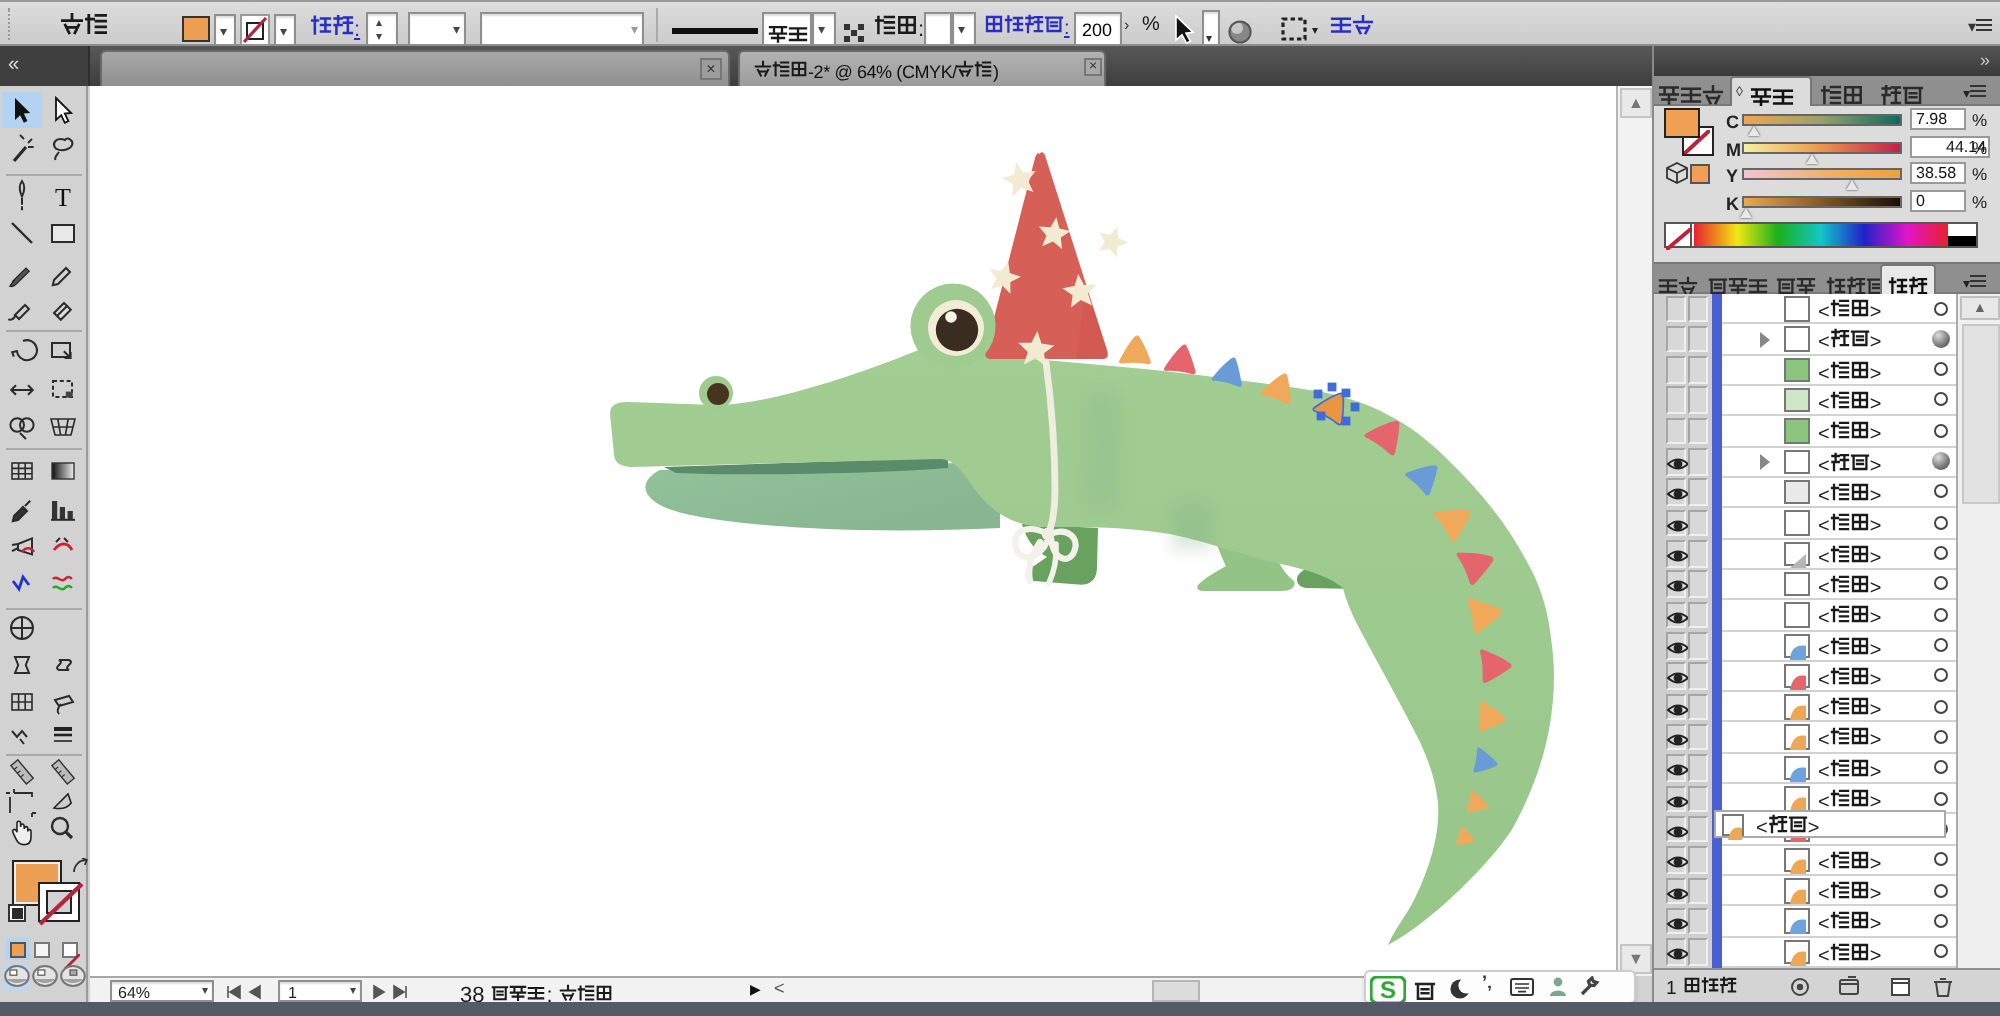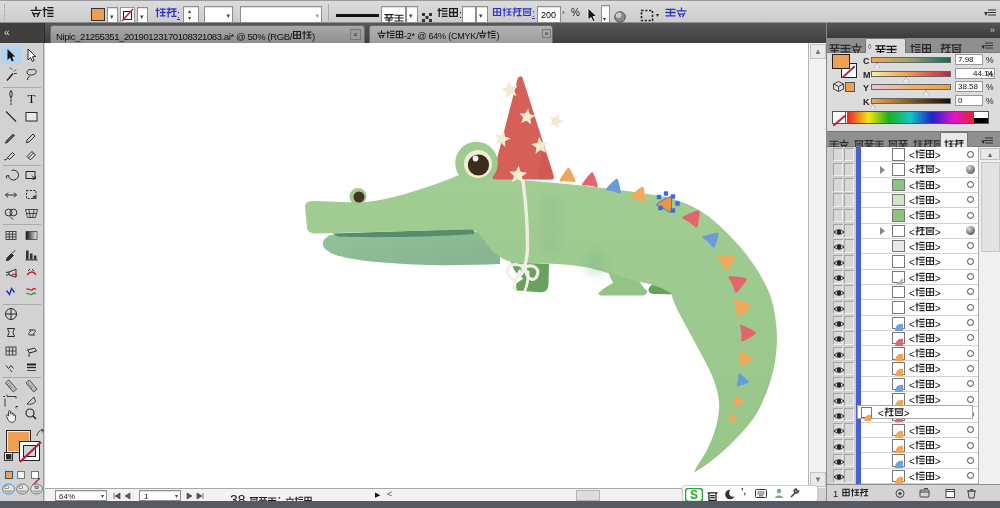--- a/index.html
+++ b/index.html
@@ -120,28 +120,20 @@
           <path d="M5,1v2.6 M1,3.6h8 M2.2,5.5l1.6,3.2 M7.8,5.5l-1.6,3.2 M3.4,6.4h3.2" stroke="#2a2ec6" stroke-width="1.15" fill="none" stroke-linecap="square"></path>
         </g>
       </svg></div>
     <div class="ab" style="left:984px;top:7px;color:#333;font-size:8px">▾<svg width="8" height="8" style="vertical-align:0">
         <path d="M0,2h8 M0,4.5h8 M0,7h8" stroke="#333"></path>
       </svg></div>
   </div>
 <div class="ab" style="left:0;top:23px;width:1000px;height:20px;background:linear-gradient(#585858,#3e3e3e)">
     <div class="ab" style="left:0;top:0;width:45px;height:20px;background:#3f3f3f;border-right:1px solid #2e2e2e;color:#ddd;font-size:10px;padding:4px 0 0 4px">«</div>
     <div class="ab" style="left:50px;top:2px;width:315px;height:18px;background:linear-gradient(#a8a8a8,#8f8f8f);border-radius:3px 3px 0 0;border:1px solid #6a6a6a;border-bottom:none">
-      <div class="ab txt" style="left:5px;top:4px;font-size:9.5px;color:#111;letter-spacing:-0.4px">Nipic_21255351_20190123170108321083.ai* @ 50% (RGB/<svg style="vertical-align:0px" width="20" height="10" viewBox="0 0 20 10">
-          <g transform="translate(0,0)">
-            <path d="M1.5,1.5h7v7h-7z M1.5,5h7 M5,1.5v7" stroke="#1a1a1a" stroke-width="1.15" fill="none" stroke-linecap="square"></path>
-          </g>
-          <g transform="translate(10,0)">
-            <path d="M1,3h2.6 M2.2,1.2v7.6 M5,2h4 M5,5h4 M5,8h4 M7,2v6" stroke="#1a1a1a" stroke-width="1.15" fill="none" stroke-linecap="square"></path>
-          </g>
-        </svg>)</div>
       <div class="ab" style="right:3px;top:3px;width:11px;height:11px;border:1px solid #777;background:#9c9c9c;color:#333;font-size:8px;line-height:9px;text-align:center">×</div>
     </div>
     <div class="ab" style="left:369px;top:2px;width:184px;height:18px;background:linear-gradient(#b2b2b2,#9c9c9c);border-radius:3px 3px 0 0;border:1px solid #6a6a6a;border-bottom:none;overflow:hidden">
       <div class="ab txt" style="left:7px;top:4px;font-size:9px;color:#111;letter-spacing:-0.2px"><svg style="vertical-align:0px" width="27" height="9" viewBox="0 0 30 10">
           <g transform="translate(0,0)">
             <path d="M5,1v2.6 M1,3.6h8 M2.2,5.5l1.6,3.2 M7.8,5.5l-1.6,3.2 M3.4,6.4h3.2" stroke="#1a1a1a" stroke-width="1.15" fill="none" stroke-linecap="square"></path>
           </g>
           <g transform="translate(10,0)">
             <path d="M2,1.4v7.2 M1,3h3 M5,1.4h4 M5,3.8h4 M5,6.2h4 M5,8.6h4" stroke="#1a1a1a" stroke-width="1.15" fill="none" stroke-linecap="square"></path>
           </g>
@@ -1007,21 +999,21 @@
   </div>
 <div class="ab" style="left:45px;top:488px;width:763px;height:13px;background:#f2f2f2;border-top:1px solid #a8a8a8">
     <div class="ab dd" style="left:10px;top:1px;width:52px;height:11px;font-size:8px;color:#222;padding:0 0 0 3px;line-height:11px">64%<span class="ab chev" style="right:2px;top:2px;font-size:6px">▾</span></div>
     <svg class="ab" style="left:68px;top:3px" width="22" height="8">
       <path d="M1,1 v6 M7,1 L2,4 L7,7 Z M17,1 L12,4 L17,7 Z" fill="#555" stroke="#555" stroke-width="0.8"></path>
     </svg>
     <div class="ab dd" style="left:94px;top:1px;width:42px;height:11px;font-size:8px;color:#222;padding:0 0 0 4px;line-height:11px">1<span class="ab chev" style="right:2px;top:2px;font-size:6px">▾</span></div>
     <svg class="ab" style="left:141px;top:3px" width="22" height="8">
       <path d="M1,1 L6,4 L1,7 Z M11,1 L16,4 L11,7 Z M17,1 v6" fill="#555" stroke="#555" stroke-width="0.8"></path>
     </svg>
-    <div class="ab txt" style="left:185px;top:3px;font-size:14px">38 <svg style="vertical-align:0px" width="28" height="9" viewBox="0 0 30 10">
+    <div class="ab txt" style="left:185px;top:3px;font-size:11px">38 <svg style="vertical-align:0px" width="28" height="9" viewBox="0 0 30 10">
         <g transform="translate(0,0)">
           <path d="M1,1.8h8 M1.8,1.8v6.7 M8.2,1.8v6.7 M1.8,8.5h6.4 M3.5,4.2h3 M3.5,6h3" stroke="#1a1a1a" stroke-width="1.15" fill="none" stroke-linecap="square"></path>
         </g>
         <g transform="translate(10,0)">
           <path d="M1,1.6h8 M3,1.6v2.6 M7,1.6v2.6 M1,4.8h8 M2,7h6 M5,4.8v4" stroke="#1a1a1a" stroke-width="1.15" fill="none" stroke-linecap="square"></path>
         </g>
         <g transform="translate(20,0)">
           <path d="M1,2.2h8 M1,5h8 M1,8h8 M5,2.2v5.8" stroke="#1a1a1a" stroke-width="1.15" fill="none" stroke-linecap="square"></path>
         </g>
       </svg>: <svg style="vertical-align:0px" width="28" height="9" viewBox="0 0 30 10">

